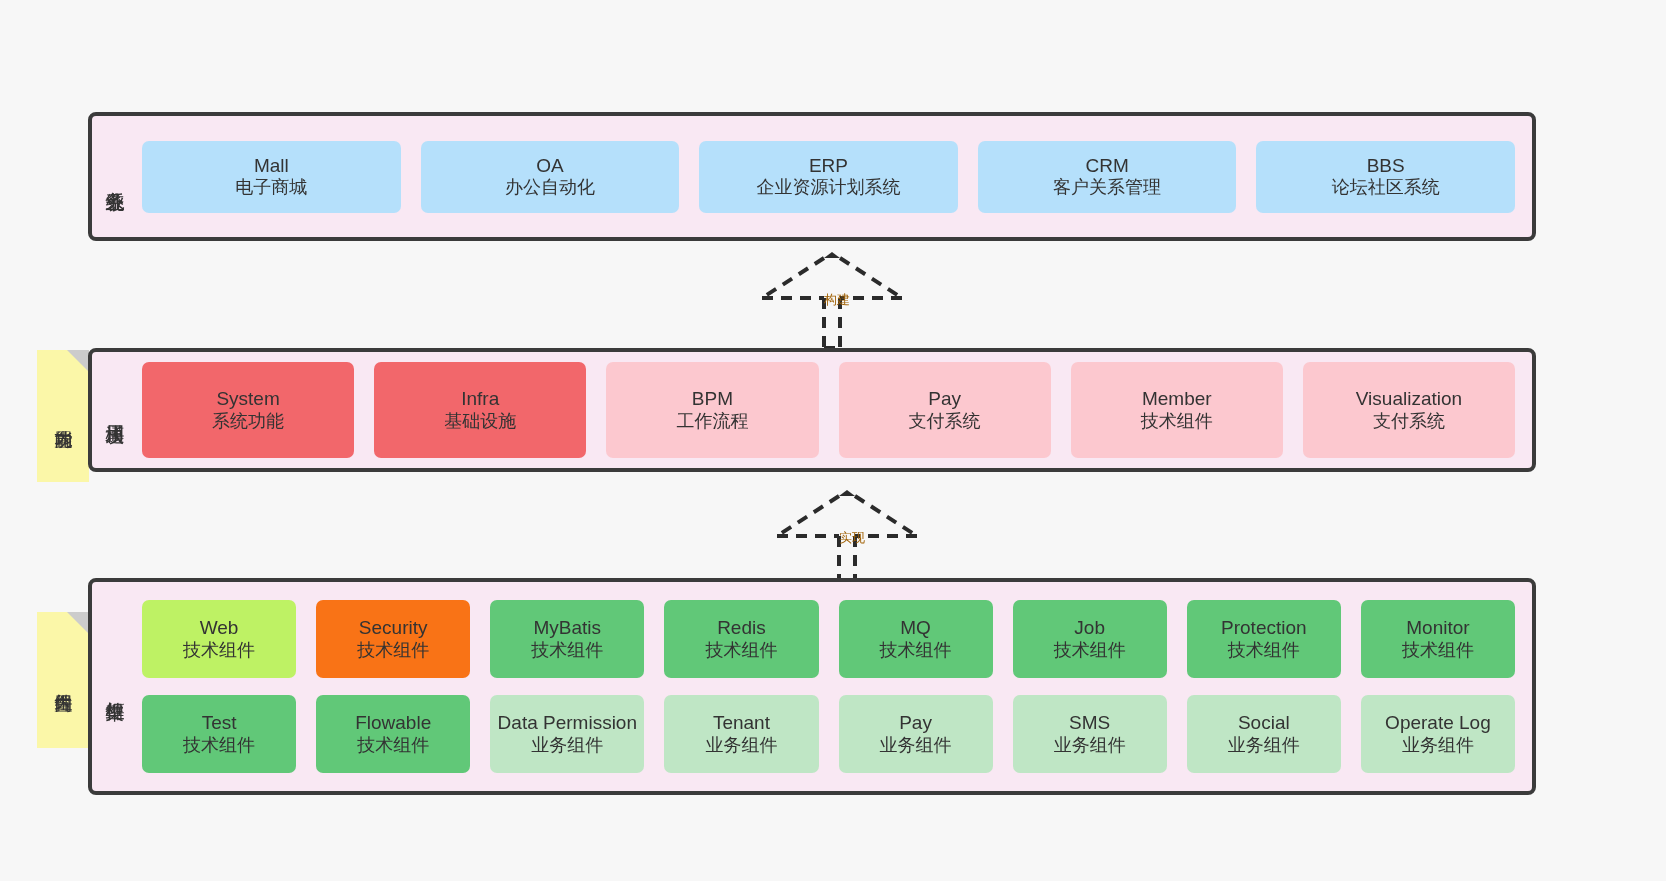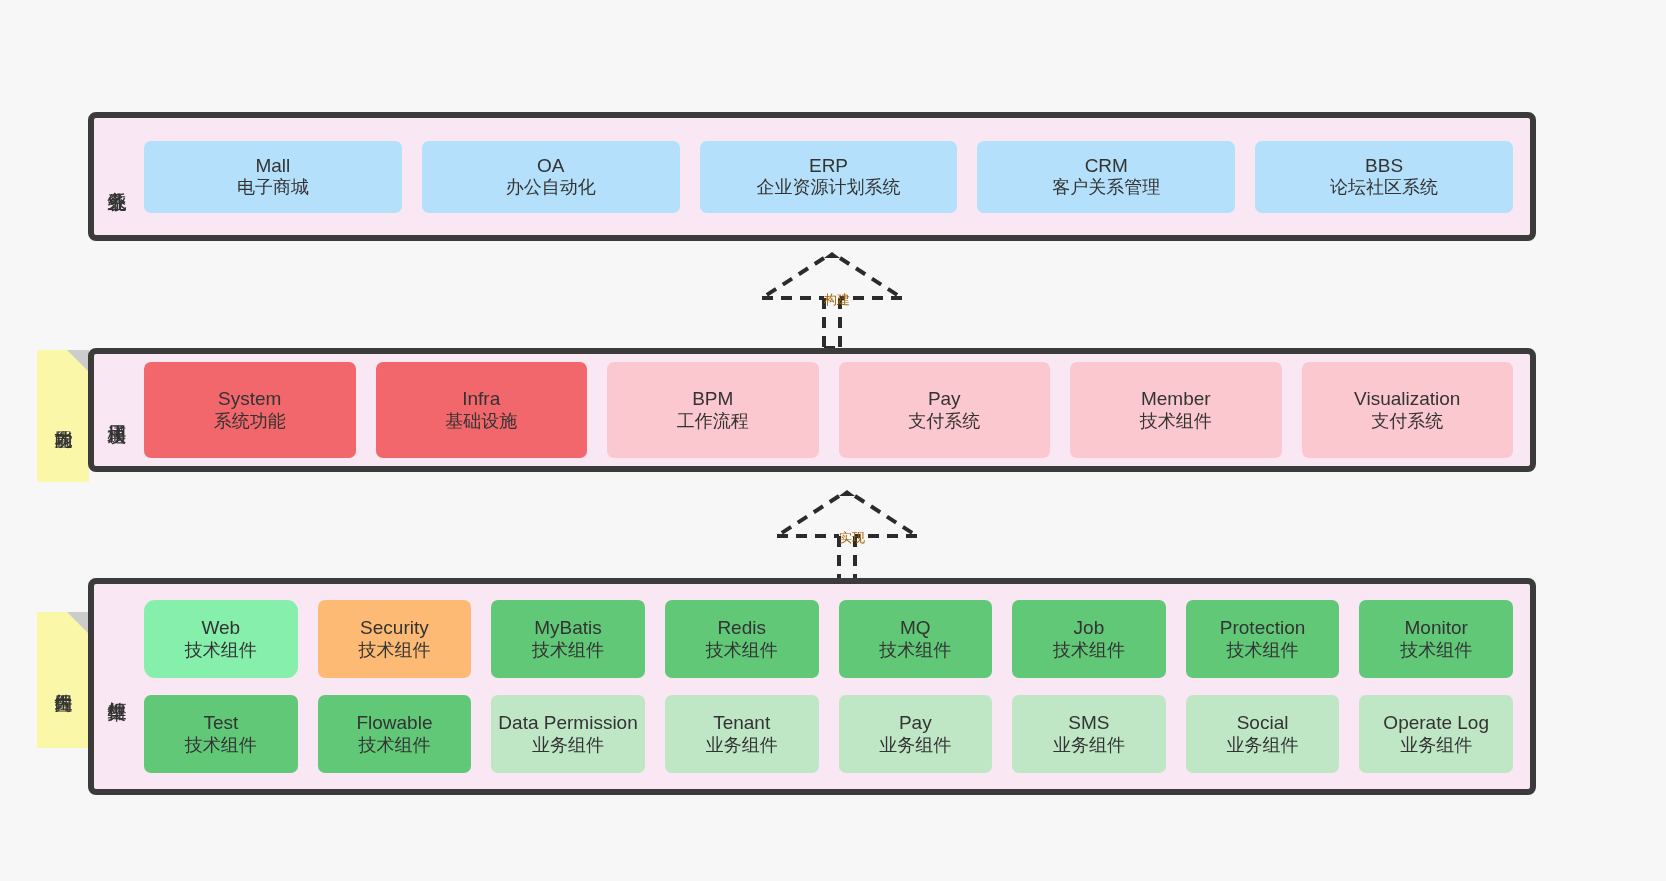--- a/index.html
+++ b/index.html
@@ -20,21 +20,21 @@
     position: absolute;
     left: 0; top: 0;
     width: 1666px;
     height: 881px;
   }
 
   
   .layer {
     position: absolute;
     background: #f9e8f3;
-    border: 6px solid #000000;
+    border: 4px solid #000000;
     border-radius: 8px;
     box-sizing: border-box;
     display: flex;
     align-items: stretch;
   }
 
   
   .layer-caption {
     width: 46px;
     flex: 0 0 46px;
@@ -264,25 +264,25 @@
   <div class="note" id="note-framework" style="background: rgb(251, 247, 168);">
     <span class="fold"></span>
     <span>内置组件</span>
   </div>
 
   <div class="layer" id="layer-framework" style="background: rgb(249, 232, 243); border-color: rgb(59, 59, 59);">
     <div class="layer-caption">框架组件</div>
     <div class="layer-body">
 
       <div class="row">
-        <div class="card c-green" style="background: #86efac; border-radius: 11px;">
+        <div class="card c-green" style="background: #bef264;">
           <span class="t-en">Web</span>
           <span class="t-cn">技术组件</span>
         </div>
-        <div class="card c-green" style="background: #fdba74;">
+        <div class="card c-green" style="background: #f97316;">
           <span class="t-en">Security</span>
           <span class="t-cn">技术组件</span>
         </div>
         <div class="card c-green" style="background: rgb(97, 200, 120);">
           <span class="t-en">MyBatis</span>
           <span class="t-cn">技术组件</span>
         </div>
         <div class="card c-green" style="background: rgb(97, 200, 120);">
           <span class="t-en">Redis</span>
           <span class="t-cn">技术组件</span>

